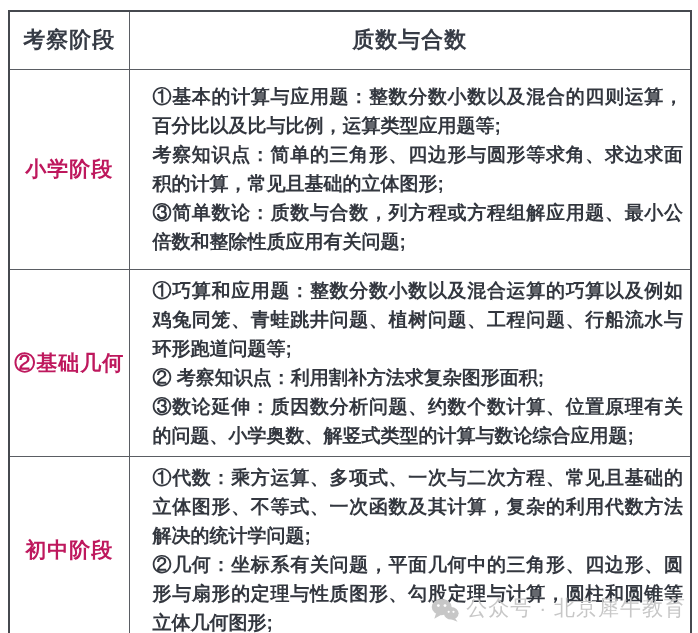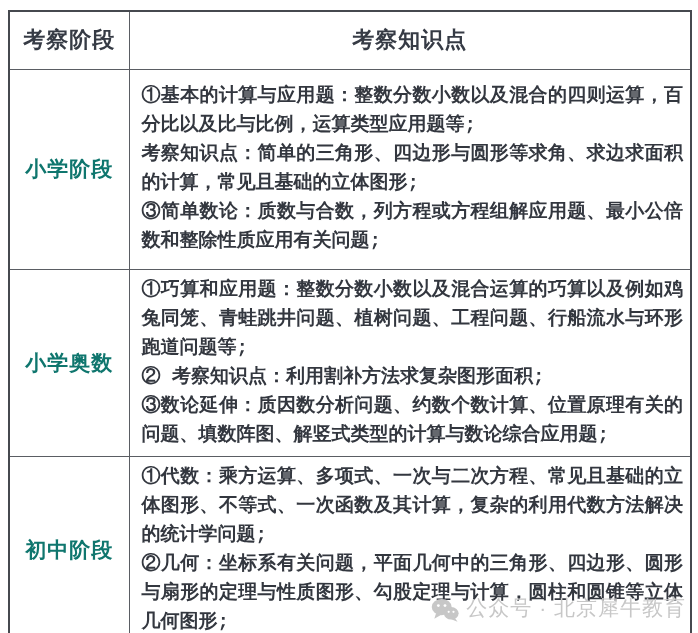--- a/index.html
+++ b/index.html
@@ -43,29 +43,28 @@
     letter-spacing: 1px;
   }
 
   tr.row-0 { height: 200px; }
   tr.row-1 { height: 172px; }
   tr.row-2 { height: 182px; }
 
   td.stage-cell {
     text-align: center;
     vertical-align: middle;
-    color: #0f766e;
+    color: #be185d;
     font-size: 21px;
     font-weight: 700;
     letter-spacing: 1px;
   }
   td.points-cell {
     vertical-align: middle;
-    padding: 6px 7px 6px 12px;
-    font-family: Liberation Mono, monospace;
+    padding: 6px 7px 6px 23px;
   }
   p.point {
     margin: 0;
     font-size: 19px;
     line-height: 29px;
     font-weight: 600;
     color: #33373f;
     text-align: justify;
   }
 
@@ -90,38 +89,38 @@
 <div class="page">
 
   <table class="exam-table">
     <colgroup>
       <col class="col-stage">
       <col class="col-points">
     </colgroup>
     <thead>
       <tr class="header-row">
         <th class="stage-header">考察阶段</th>
-        <th class="points-header">考察知识点</th>
+        <th class="points-header">质数与合数</th>
       </tr>
     </thead>
     <tbody>
       <tr class="row-0">
         <td class="stage-cell">小学阶段</td>
         <td class="points-cell">
           <p class="point">①基本的计算与应用题：整数分数小数以及混合的四则运算，百分比以及比与比例，运算类型应用题等;</p>
           <p class="point">考察知识点：简单的三角形、四边形与圆形等求角、求边求面积的计算，常见且基础的立体图形;</p>
           <p class="point">③简单数论：质数与合数，列方程或方程组解应用题、最小公倍数和整除性质应用有关问题;</p>
         </td>
       </tr>
       <tr class="row-1">
-        <td class="stage-cell">小学奥数</td>
+        <td class="stage-cell">②基础几何</td>
         <td class="points-cell">
           <p class="point">①巧算和应用题：整数分数小数以及混合运算的巧算以及例如鸡兔同笼、青蛙跳井问题、植树问题、工程问题、行船流水与环形跑道问题等;</p>
           <p class="point">② 考察知识点：利用割补方法求复杂图形面积;</p>
-          <p class="point">③数论延伸：质因数分析问题、约数个数计算、位置原理有关的问题、填数阵图、解竖式类型的计算与数论综合应用题;</p>
+          <p class="point">③数论延伸：质因数分析问题、约数个数计算、位置原理有关的问题、小学奥数、解竖式类型的计算与数论综合应用题;</p>
         </td>
       </tr>
       <tr class="row-2">
         <td class="stage-cell">初中阶段</td>
         <td class="points-cell">
           <p class="point">①代数：乘方运算、多项式、一次与二次方程、常见且基础的立体图形、不等式、一次函数及其计算，复杂的利用代数方法解决的统计学问题;</p>
           <p class="point">②几何：坐标系有关问题，平面几何中的三角形、四边形、圆形与扇形的定理与性质图形、勾股定理与计算，圆柱和圆锥等立体几何图形;</p>
         </td>
       </tr>
     </tbody>

